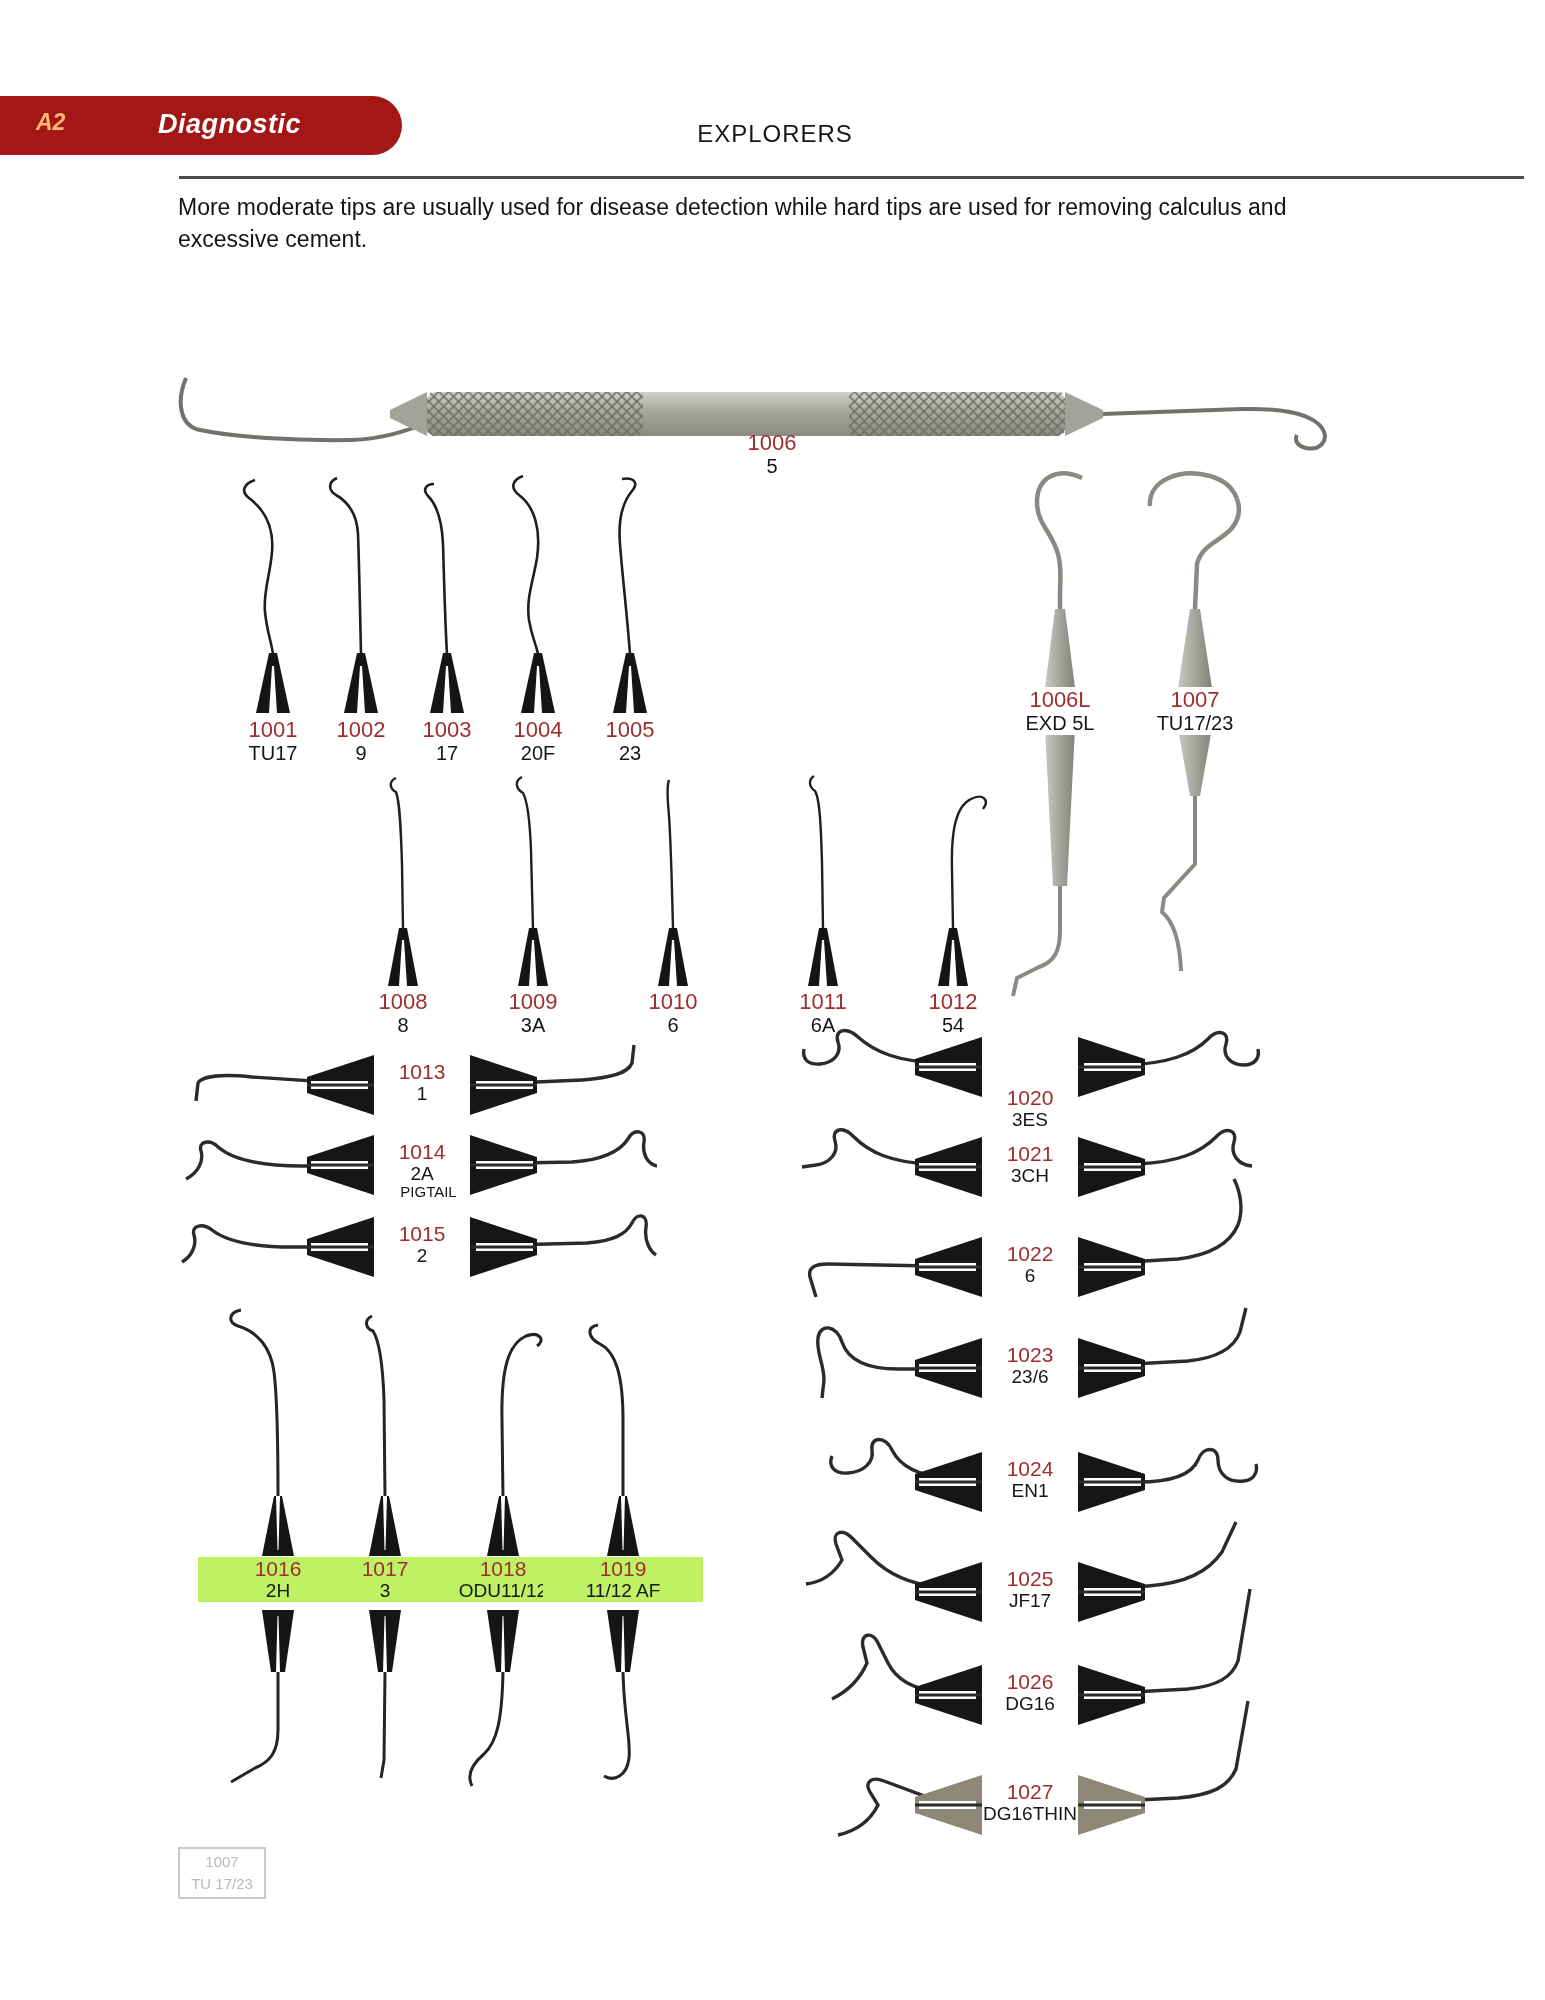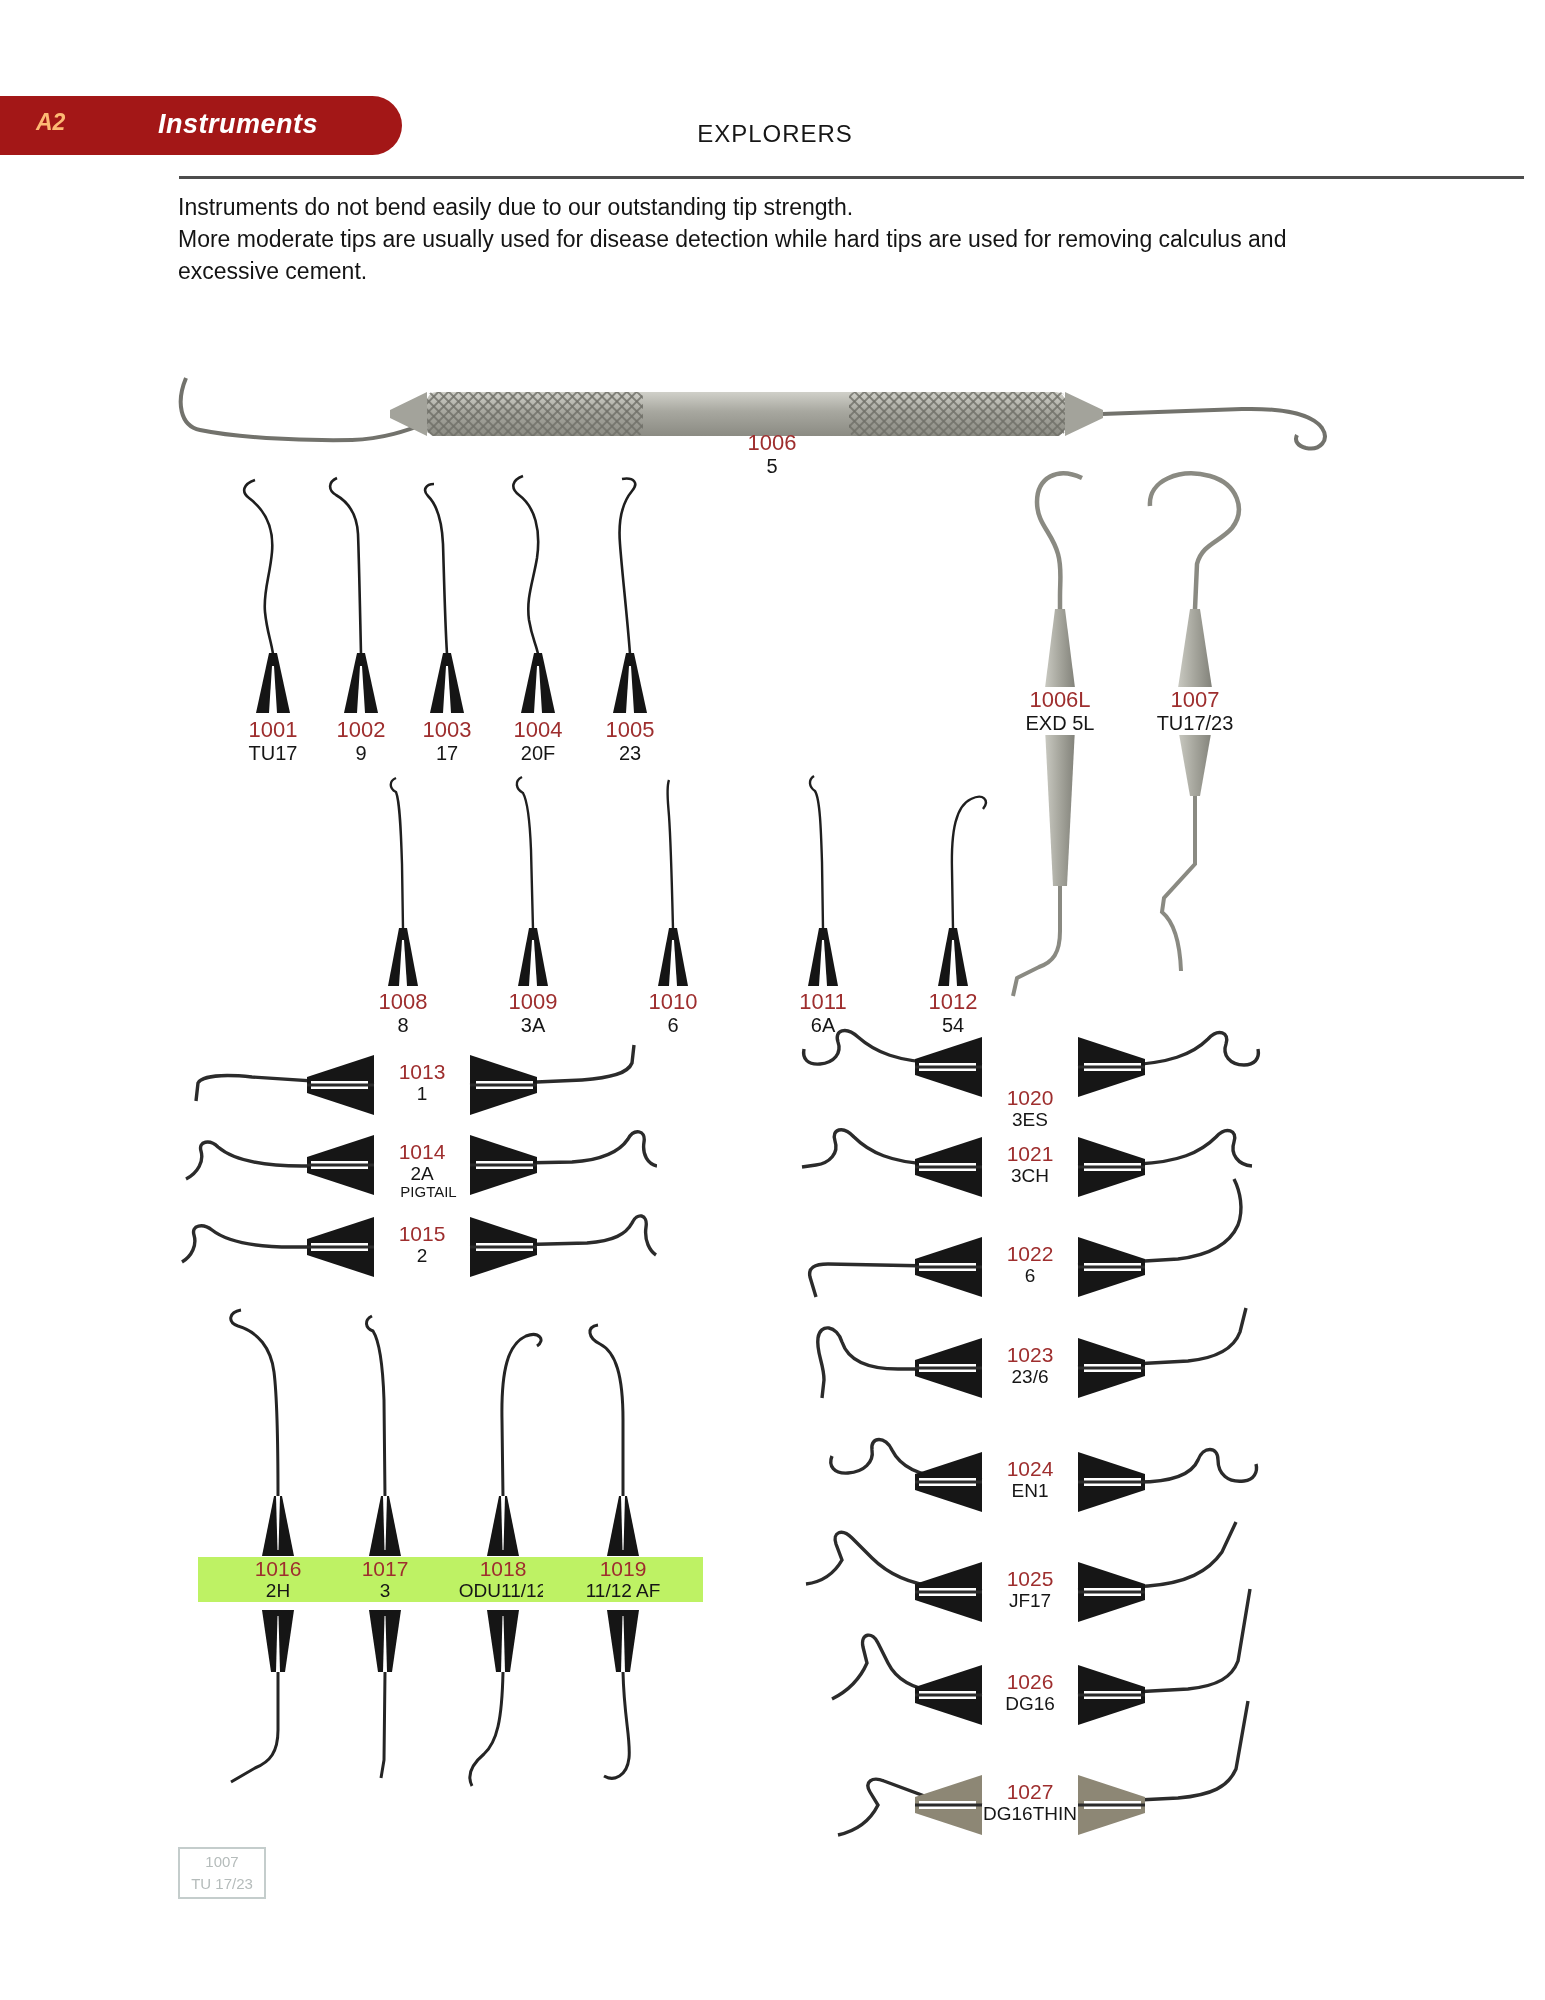--- a/index.html
+++ b/index.html
@@ -77,29 +77,28 @@
     font-size:19px; line-height:23px; color:#3c3c3c;
   }
 </style>
 </head>
 <body>
 
 <div class="page" style="--banner-red: #a31717; --red-number: #9e2e2e;">
 
   <div class="banner">
     <span class="banner-code">A2</span>
-    <span class="banner-cat">Instruments</span>
+    <span class="banner-cat">Diagnostic</span>
   </div>
 
   <div class="page-title">EXPLORERS</div>
 
   <div class="rule"></div>
 
   <div class="intro" id="intro">
-      <div>Instruments do not bend easily due to our outstanding tip strength.</div>
       <div>More moderate tips are usually used for disease detection while hard tips are used for removing calculus and</div>
       <div>excessive cement.</div>
     </div>
 
   <div class="featured">
     <svg width="1190" height="120" viewBox="0 0 1190 120">
       <defs>
         <linearGradient id="hgrad" x1="0" y1="0" x2="0" y2="1">
           <stop offset="0" stop-color="#d0d0c9"></stop>
           <stop offset="0.45" stop-color="#a7a79f"></stop>

